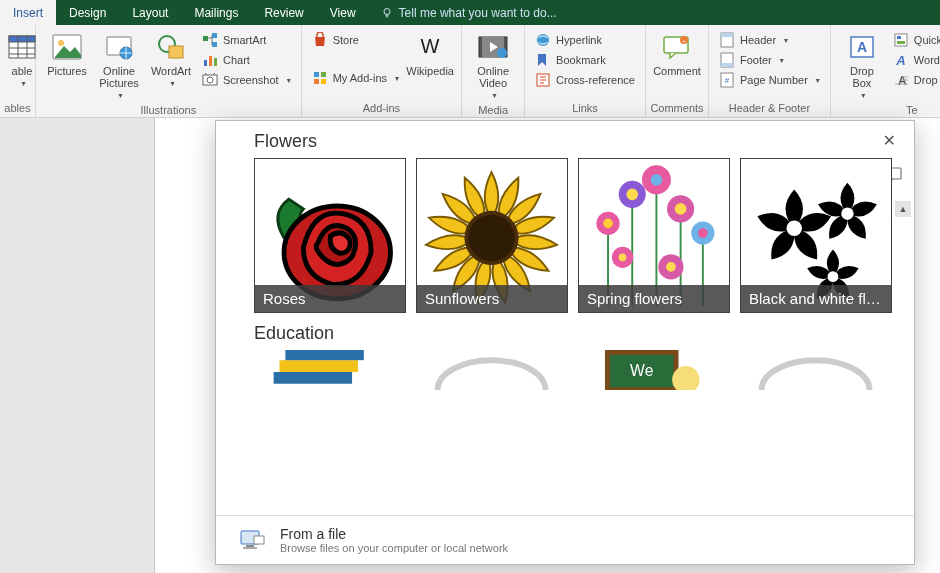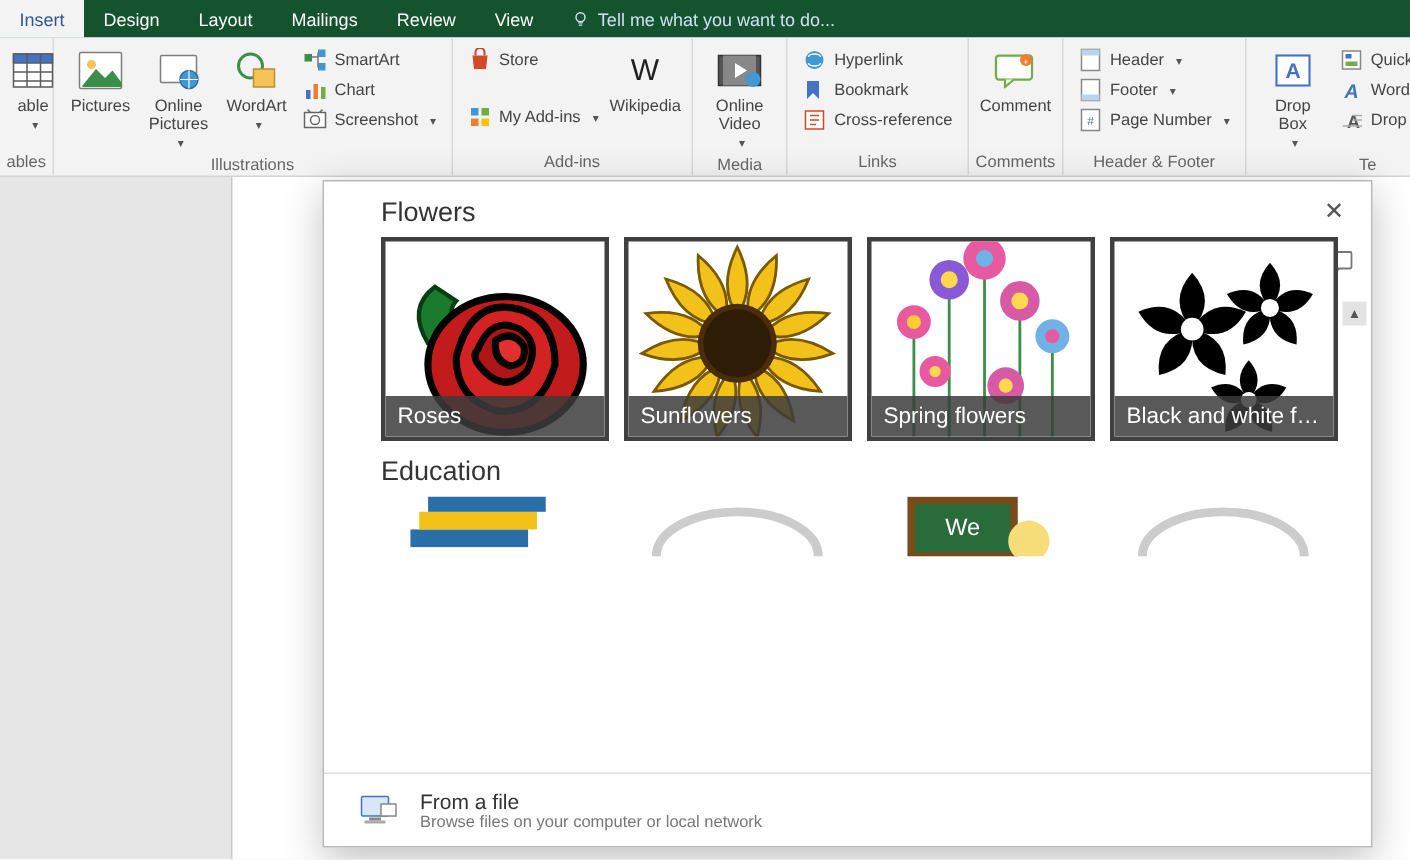--- a/index.html
+++ b/index.html
@@ -43,21 +43,21 @@
 .bing-logo { display: flex; align-items: center; gap: 4px; color: #555; }
 .bing-logo span.txt { font-size: 24px; color: #4d4d4d; letter-spacing: -0.5px; }
 .search-wrap { display: flex; height: 36px; margin-left: 6px; }
 .search-input { width: 348px; border: 1px solid #9d9d9d; border-right: none; padding: 4px 8px; font-size: 14px; outline: none; }
 .search-btn { width: 56px; background: #1b64a7; border: 1px solid #1b64a7; display: flex; align-items: center; justify-content: center; cursor: pointer; }
 .search-btn svg { stroke: #fff; }
 
 .dlg-body { flex: 1; overflow: hidden; position: relative; padding: 0 22px; margin-left: 16px; }
 .section-title { font-size: 18px; color: #333; margin: 10px 0 6px 0; }
 .thumbs { display: flex; gap: 10px; }
-.thumb { position: relative; width: 155px; height: 136px; border: 3px solid #404040; background: #fff; overflow: hidden; cursor: pointer; }
+.thumb { position: relative; width: 155px; height: 155px; border: 1px solid #404040; background: #fff; overflow: hidden; cursor: pointer; }
 .thumb .cap { position: absolute; left: 0; right: 0; bottom: 0; background: rgba(60,60,60,0.85); color: #fff; font-size: 15px; padding: 5px 8px; white-space: nowrap; overflow: hidden; text-overflow: ellipsis; }
 .thumb .art { position: absolute; inset: 0; display: flex; align-items: center; justify-content: center; }
 
 .edu-thumbs .thumb { height: 40px; border: none; }
 
 .scrollbar { position: absolute; right: 3px; top: 80px; width: 16px; height: 290px; }
 .scrollbar .arrow { width: 16px; height: 16px; background: #e3e3e3; display: flex; align-items: center; justify-content: center; font-size: 9px; color: #555; cursor: pointer; }
 .scrollbar .track { flex: 1; }
 .scrollbar { display: flex; flex-direction: column; justify-content: space-between; }
 

